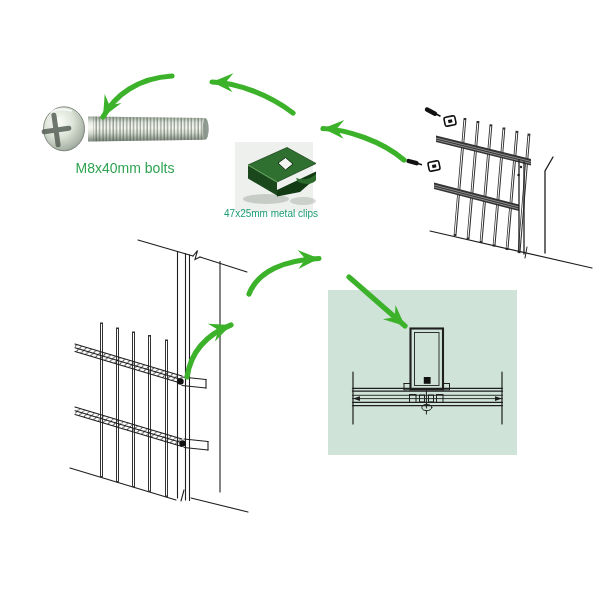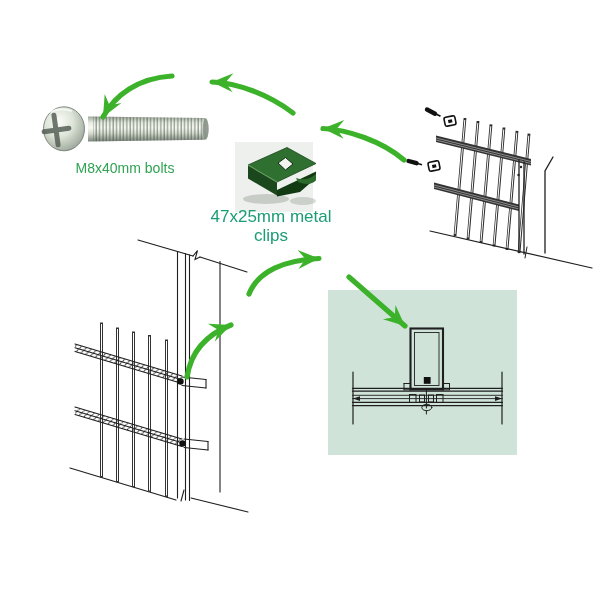--- a/index.html
+++ b/index.html
@@ -2,21 +2,21 @@
 <html style="--background: #ffffff; --arrow_green: #3cb22a; --bolt_label: #2fa351; --clip_label: #1b9c74; --detail_box_bg: #cfe3d9; --line: #1f1f1f; --clip_green: #2a652a; --clip_photo_bg: #eef0ed;"><head>
 <meta charset="utf-8">
 <style>
   html,body{margin:0;padding:0;background:#fff;}
   .stage{position:relative;width:600px;height:600px;background:var(--background,#ffffff);
          font-family:"Liberation Sans",sans-serif;overflow:hidden;padding-left:30px;}
   .abs{position:absolute;}
   svg{display:block;}
   .caption{position:absolute;text-align:center;line-height:1.1;}
   #bolt-caption{left:40px;top:161px;width:170px;font-size:14px;color:var(--bolt_label,#2fa351);}
-  #clip-caption{left:196px;top:208px;width:150px;font-size:17px;color:var(--clip_label,#1b9c74);}
+  #clip-caption{left:196px;top:208px;width:150px;font-size:10px;color:var(--clip_label,#1b9c74);}
   #detail-box{left:328px;top:290px;width:189px;height:165px;background:var(--detail_box_bg,#cfe3d9);}
   .arrowpath{stroke:var(--arrow_green,#3cb22a);fill:none;stroke-width:5.2;stroke-linecap:round;}
   .ah{fill:var(--arrow_green,#3cb22a);}
   .ln{stroke:var(--line,#1f1f1f);fill:none;stroke-linecap:round;}
   .band{fill:#333;}
   .bandlite{stroke:#c9c9c9;stroke-width:.6;fill:none;}
   .barcore{stroke:#ffffff;stroke-width:1;fill:none;}
 </style>
 </head>
 <body>

